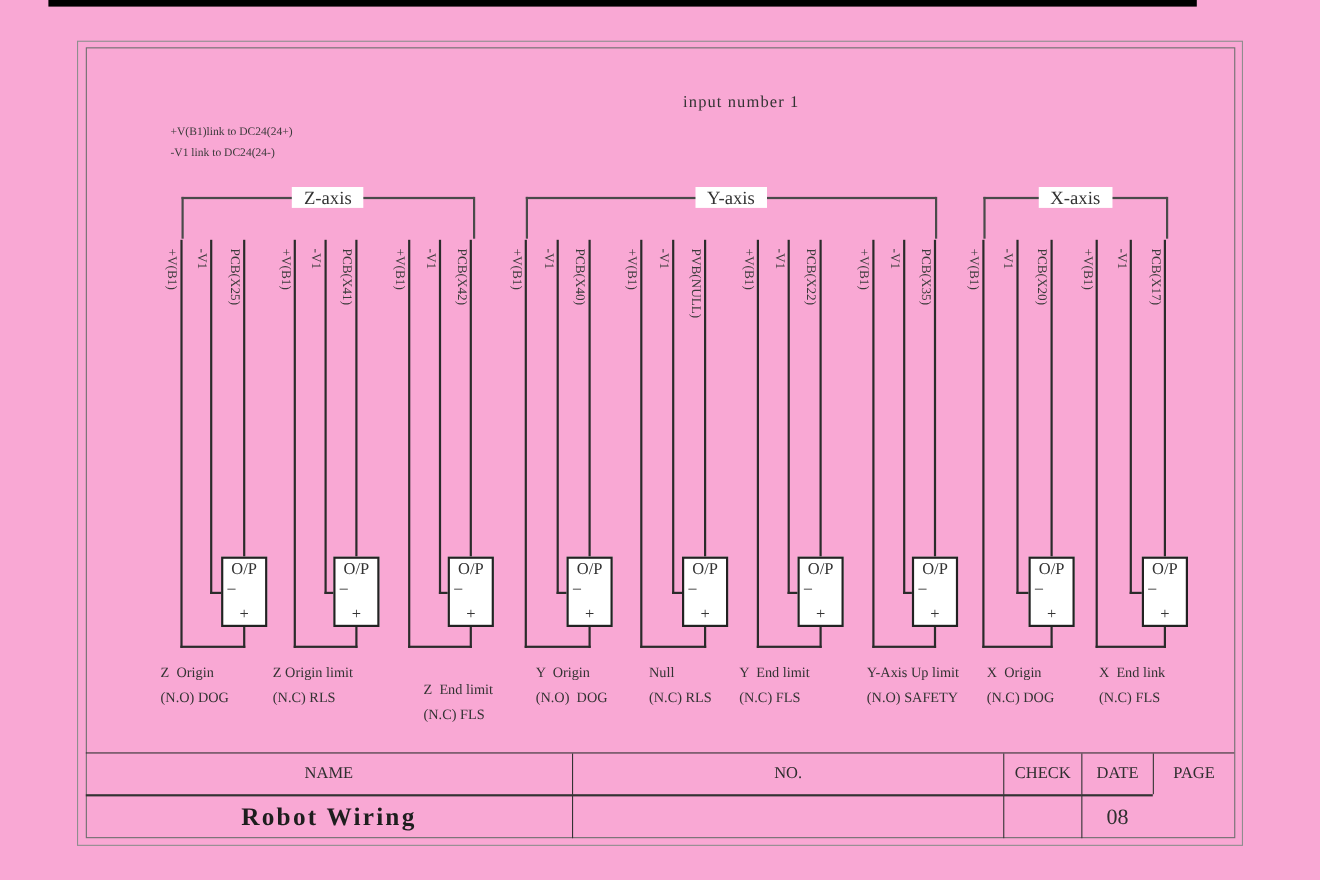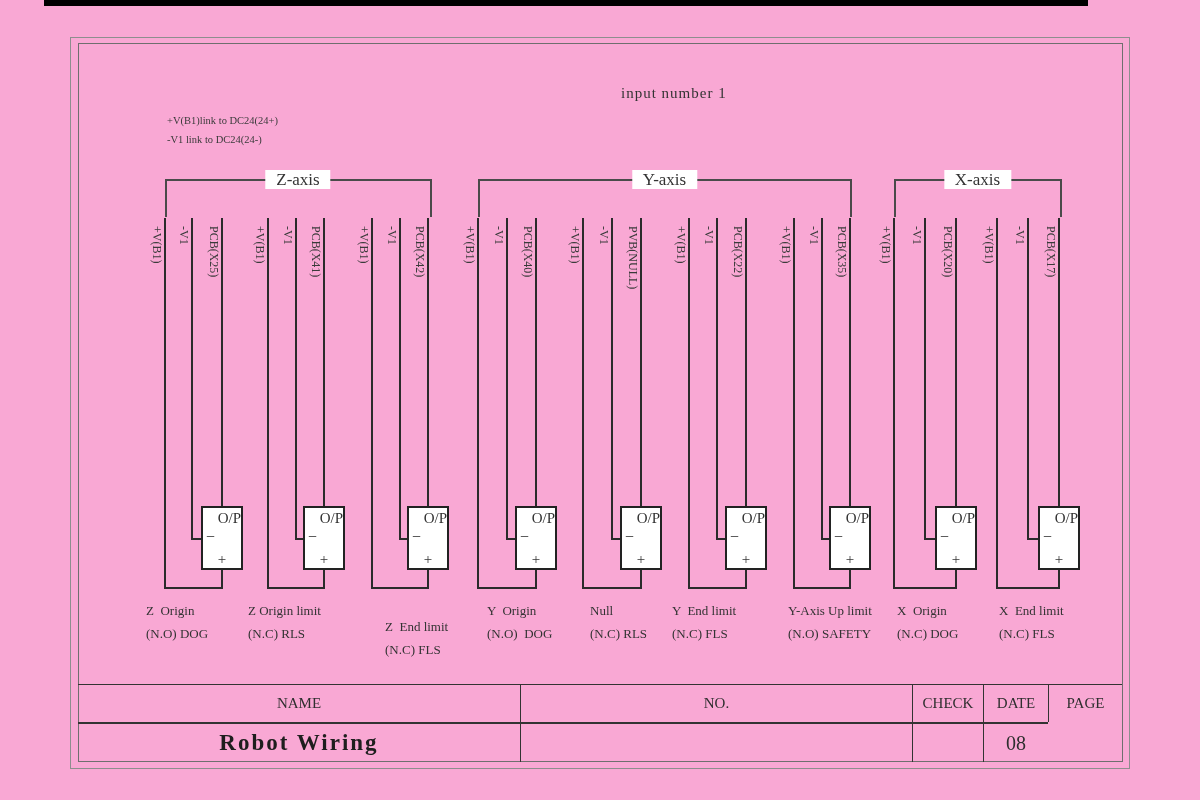--- a/index.html
+++ b/index.html
@@ -6,31 +6,31 @@
   #canvas{
     position:relative;width:1200px;height:800px;background:#f9a8d4;overflow:hidden;
     font-family:Liberation Serif, serif;color:#2f2f2f;padding-left:44px;
   }
   .abs{position:absolute;}
   .ln{position:absolute;background:#2b2b2b;}
   .frame{position:absolute;background:transparent;}
   #frame-outer{left:70px;top:37px;width:1058px;height:730px;border:1px solid #8e8e8e;}
   #frame-inner{left:78px;top:43px;width:1043px;height:717px;border:1.5px solid #6f6f6f;}
   #sheet-title{left:621px;top:85px;font-size:15px;letter-spacing:1px;color:#333;white-space:pre;}
-  .note{left:167px;font-size:10.5px;color:#3a3a3a;white-space:pre;}
+  .note{left:155px;font-size:10.5px;color:#3a3a3a;white-space:pre;}
   #bus-bar{left:78px;top:215px;width:1044px;height:6px;background:#000;}
   .axis-hline{position:absolute;top:179px;height:1.6px;background:#4a4a4a;}
   .axis-vline{position:absolute;top:179px;width:1.6px;height:38px;background:#4a4a4a;}
   .axis-label{position:absolute;top:170px;transform:translateX(-50%);background:#fff;
     padding:0 11px;font-size:17px;color:#333;white-space:nowrap;line-height:19px;}
   .wlabel{position:absolute;top:226px;transform-origin:0 0;transform:rotate(90deg);
     font-size:12px;line-height:12px;white-space:nowrap;color:#3a3a3a;}
   .opbox{position:absolute;top:506px;width:42px;height:64px;border:2px solid #222;
     background:#fff;box-sizing:border-box;}
-  .opbox .op{position:absolute;top:2px;left:0;width:100%;text-align:right;
+  .opbox .op{position:absolute;top:2px;left:0;width:100%;text-align:center;
     font-size:15px;color:#333;line-height:16px;}
   .opbox .minus{position:absolute;left:3px;top:21px;font-size:16px;color:#333;line-height:16px;}
   .opbox .plus{position:absolute;bottom:1px;left:0;width:100%;text-align:center;
     font-size:15px;color:#333;line-height:15px;}
   .caption{position:absolute;top:599px;font-size:13px;line-height:23px;
     color:#333;white-space:pre;}
   #title-block{position:absolute;left:78px;top:684px;width:1044px;height:77px;
     display:grid;grid-template-columns:442px 392px 71px 65px 74px;
     grid-template-rows:37px 40px;border-top:1.5px solid #333;box-sizing:border-box;}
   #title-block .cell{display:flex;align-items:center;justify-content:center;
@@ -196,21 +196,21 @@
       <div class="ln" style="left: 996px; top: 587px; width: 64px; height: 2px;"></div>
       <div class="ln" style="left: 1058px; top: 570px; width: 2px; height: 19px;"></div>
       <div class="opbox" style="left: 1038px;">
         <div class="op">O/P</div>
         <div class="minus">−</div>
         <div class="plus">+</div>
       </div>
       <div class="wlabel" style="left: 995px;">+V(B1)</div>
       <div class="wlabel" style="left: 1026px;">-V1</div>
       <div class="wlabel" style="left: 1057px;">PCB(X17)</div>
-      <div class="caption" style="left: 999px;"><div>X  End limit</div><div>(N.C) FLS</div></div>
+      <div class="caption" style="left: 999px;"><div>X  End link</div><div>(N.C) FLS</div></div>
     </div>
 
   <div id="title-block">
     <div class="cell hdr">NAME</div>
     <div class="cell hdr cl">NO.</div>
     <div class="cell hdr cl">CHECK</div>
     <div class="cell hdr cl">DATE</div>
     <div class="cell hdr cl">PAGE</div>
     <div class="cell r2 val-name">Robot Wiring</div>
     <div class="cell r2 cl val-no"></div>

